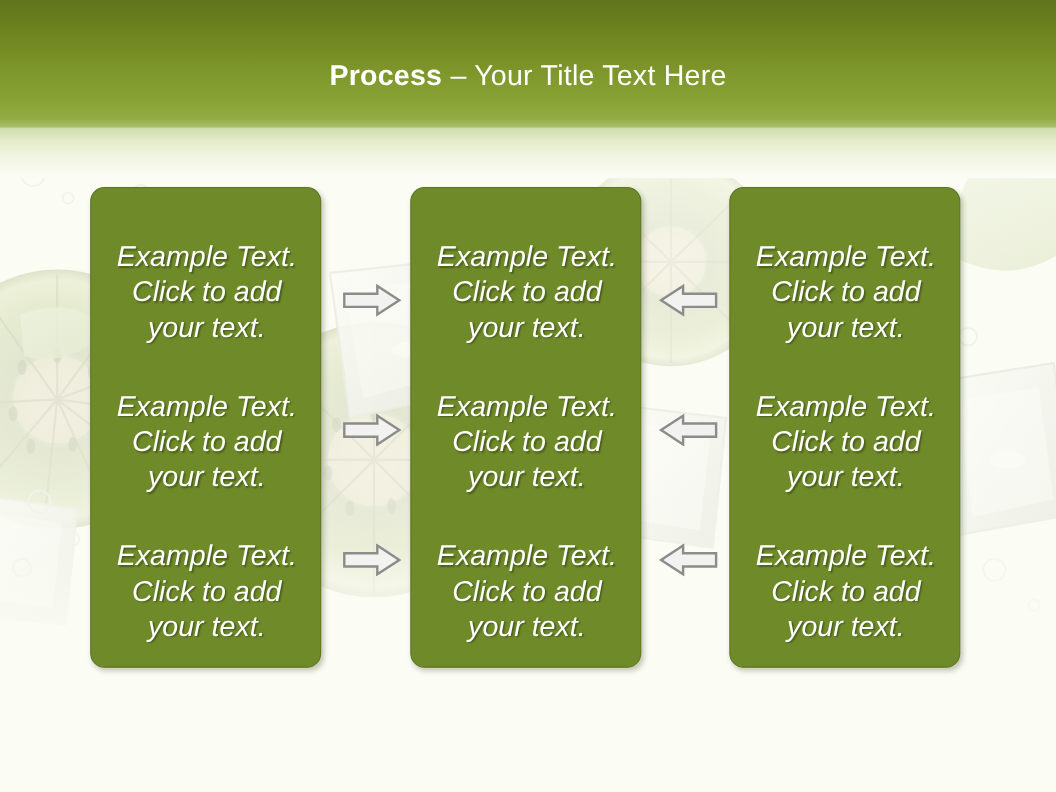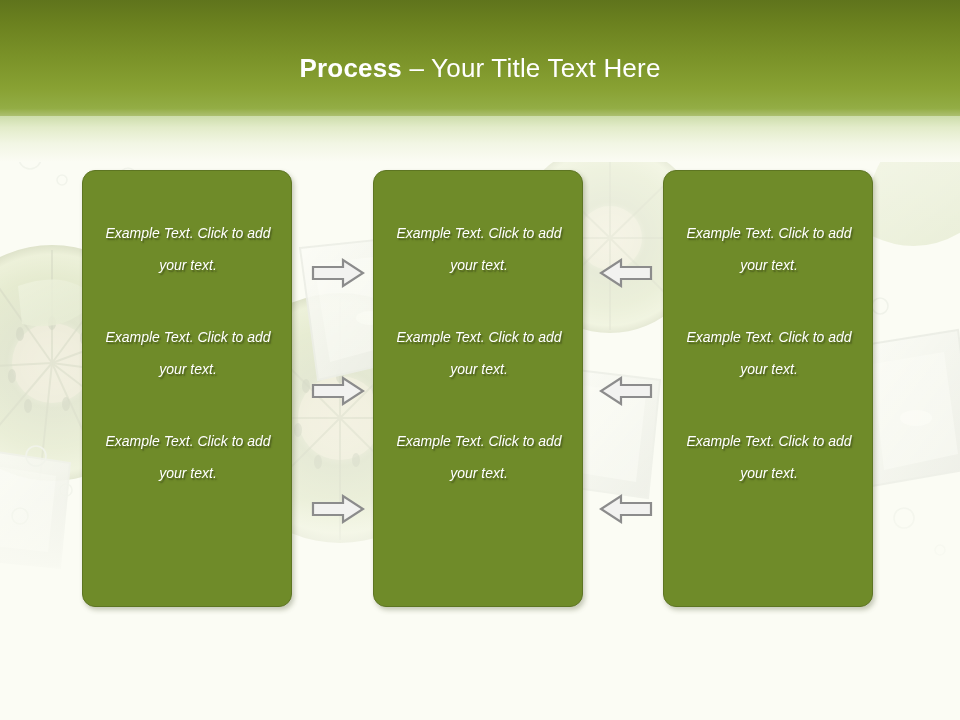--- a/index.html
+++ b/index.html
@@ -123,21 +123,21 @@
     top: 46px;
     width: 210px;
   }
 
   .text-block {
     width: 184px;
     margin: 0 auto 40px auto;
     text-align: center;
     color: #ffffff;
     font-style: italic;
-    font-size: 14px;
+    font-size: 26px;
     line-height: 32px;
     text-shadow: 1.5px 1.5px 1.5px rgba(45,55,20,0.55);
   }
   .text-block:last-child { margin-bottom: 0; }
 
   
   .arrow {
     position: absolute;
     width: 54px;
     height: 30px;

